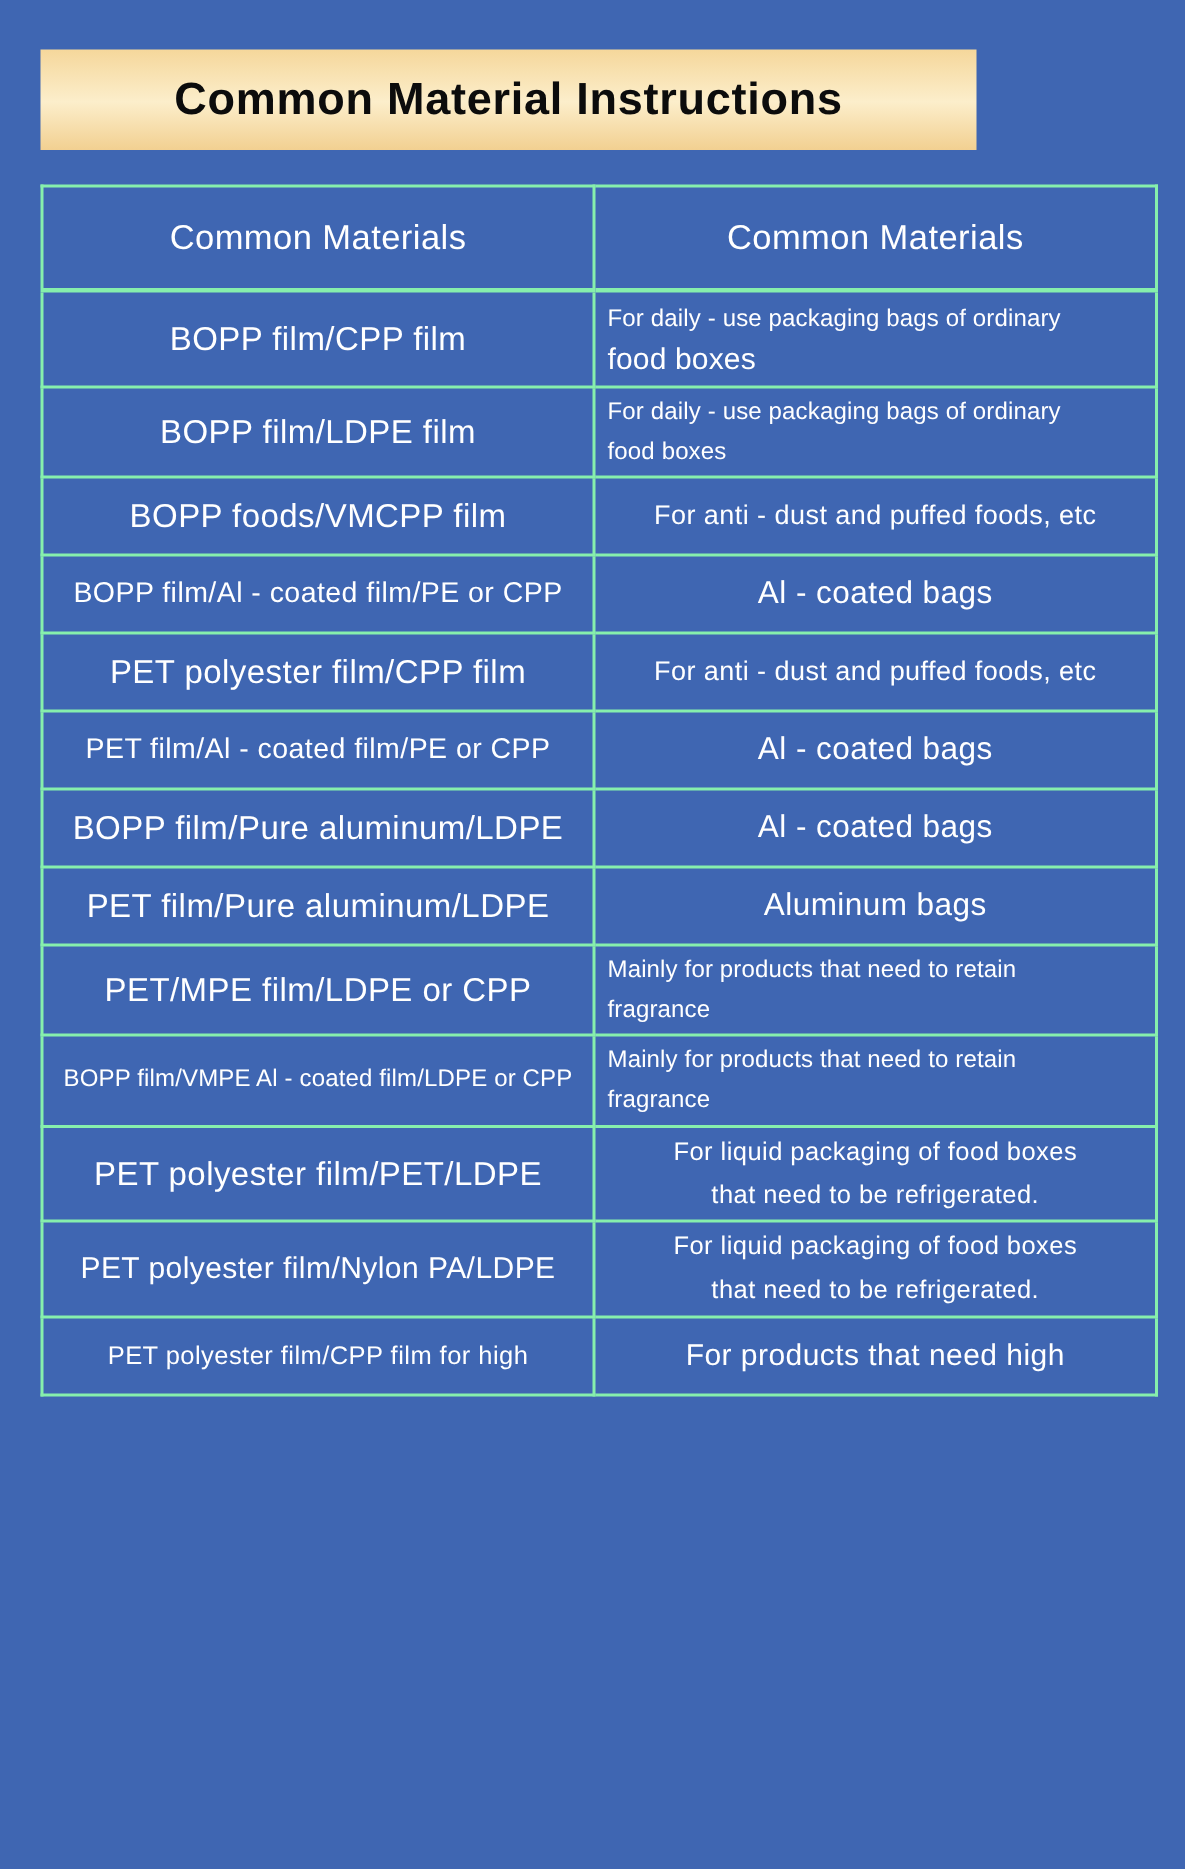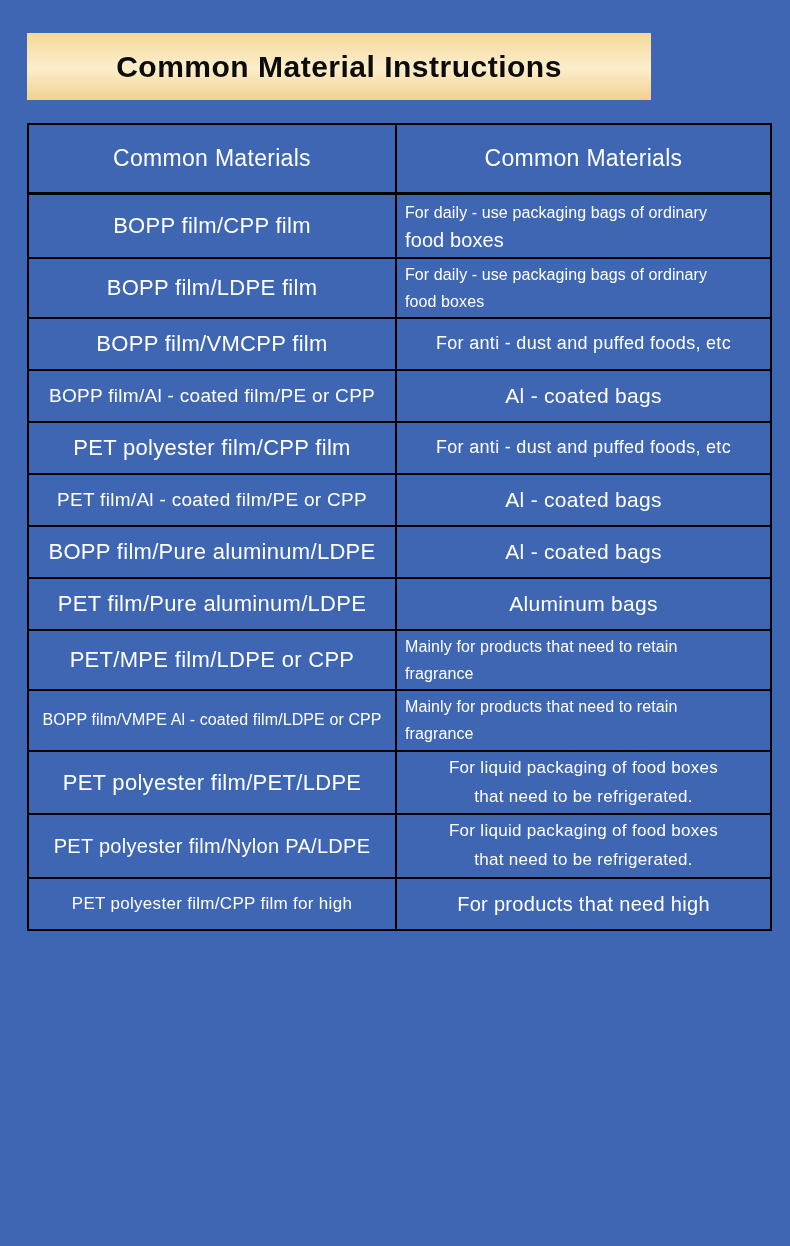--- a/index.html
+++ b/index.html
@@ -37,21 +37,21 @@
     position: absolute;
     left: 27px;
     top: 123px;
     width: 743px;
     border-collapse: collapse;
     table-layout: fixed;
   }
   col.c1 { width: 368px; }
   col.c2 { width: 375px; }
   td {
-    border: 2px solid #000000;
+    border: 2px solid #86efac;
     color: #ffffff;
     text-align: center;
     vertical-align: middle;
     letter-spacing: 0.3px;
     padding: 2px 3px;
     overflow: hidden;
   }
   tr { height: 52px; }
   tr.hdr { height: 69px; }
   tr.hdr td { border-bottom-width: 3px; font-size: 23px; }
@@ -96,21 +96,21 @@
       <td class="f22">BOPP film/CPP film</td>
       <td class="f16 pre two-left fl-big">For daily - use packaging bags of ordinary
 food boxes</td>
     </tr>
     <tr>
       <td class="f22">BOPP film/LDPE film</td>
       <td class="f16 pre two-left">For daily - use packaging bags of ordinary
 food boxes</td>
     </tr>
     <tr>
-      <td class="f22">BOPP film/VMCPP film</td>
+      <td class="f22">BOPP foods/VMCPP film</td>
       <td class="f18">For anti - dust and puffed foods, etc</td>
     </tr>
     <tr>
       <td class="f19">BOPP film/Al - coated film/PE or CPP</td>
       <td class="f21">Al - coated bags</td>
     </tr>
     <tr>
       <td class="f22">PET polyester film/CPP film</td>
       <td class="f18">For anti - dust and puffed foods, etc</td>
     </tr>

